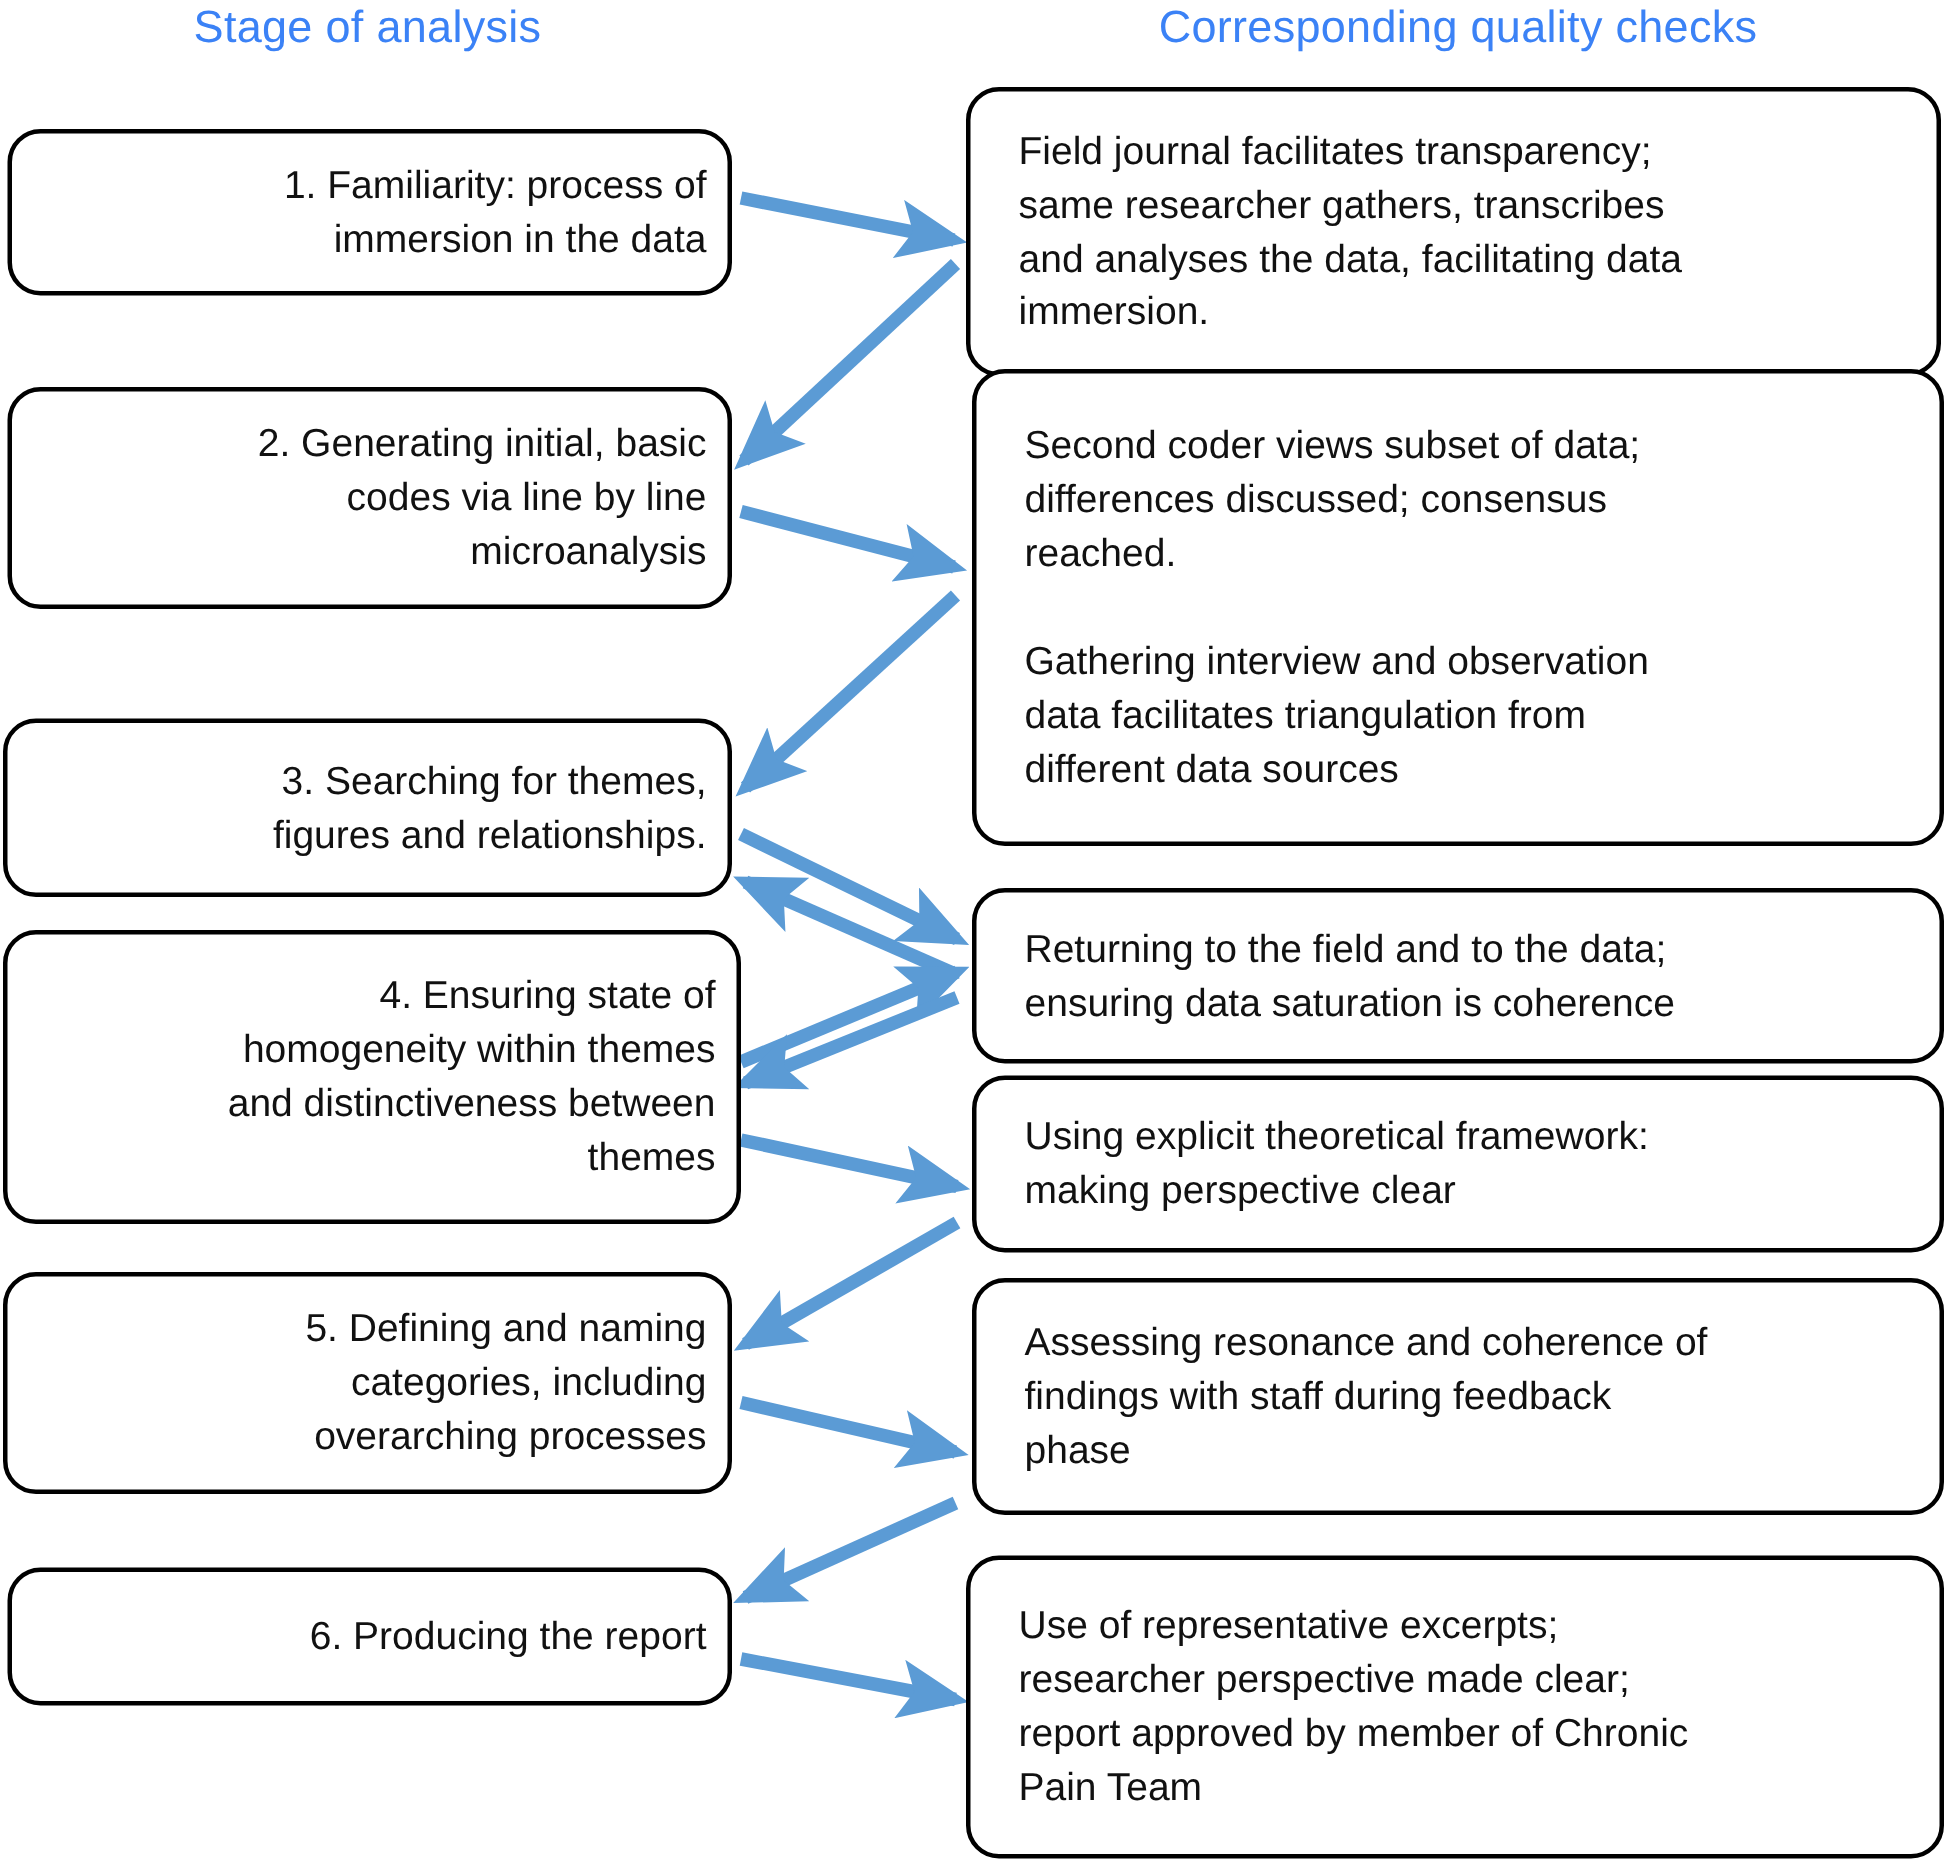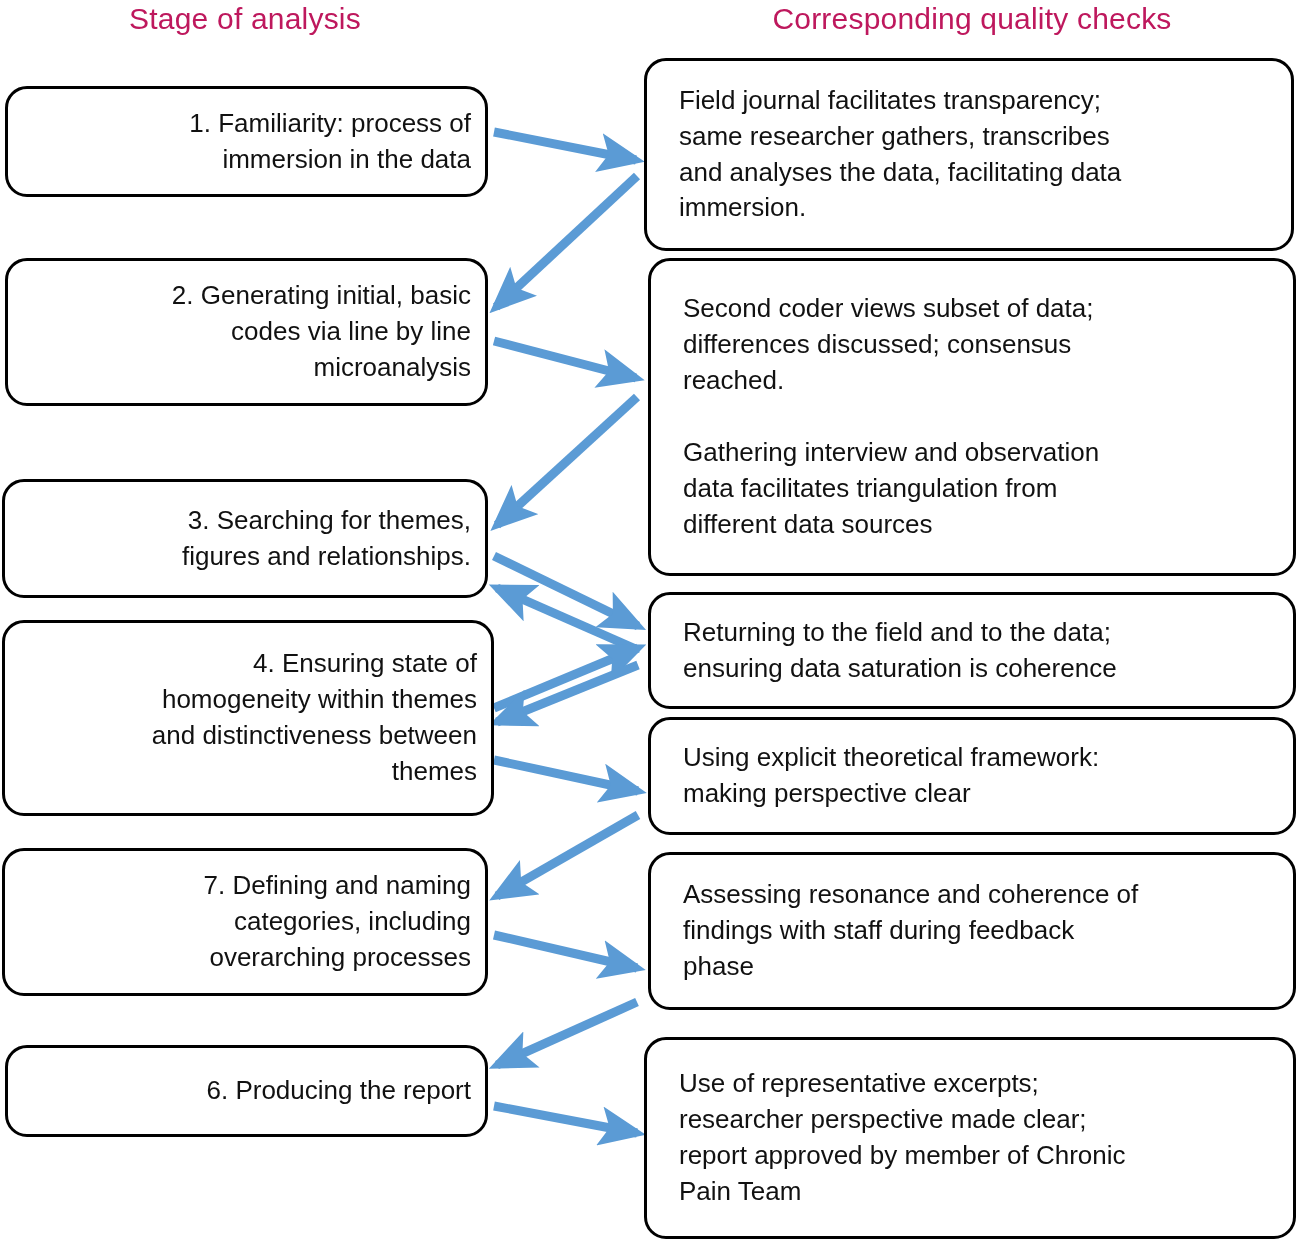--- a/index.html
+++ b/index.html
@@ -15,21 +15,21 @@
     position: relative;
     width: 1300px;
     height: 1243px;
     background: #ffffff;
     overflow: hidden;
   }
   .col-header {
     position: absolute;
     font-size: 30px;
     font-weight: 400;
-    color: #be185d;
+    color: #3b82f6;
     letter-spacing: 0.2px;
     white-space: nowrap;
   }
   #header-left  { left: 0;   top: 2px; width: 490px; text-align: center; }
   #header-right { left: 644px; top: 2px; width: 656px; text-align: center; }
 
   .node {
     position: absolute;
     box-sizing: border-box;
     border: 3px solid #000000;
@@ -127,37 +127,37 @@
   </div>
 
   <div class="node stage" style="left:2px;  top:620px; width:492px; height:196px;padding-left:20px;">
     <span class="txt">4. Ensuring state of
 homogeneity within themes
 and distinctiveness between
 themes</span>
   </div>
 
   <div class="node stage" style="left:2px;  top:848px; width:486px; height:148px;">
-    <span class="txt">7. Defining and naming
+    <span class="txt">5. Defining and naming
 categories, including
 overarching processes</span>
   </div>
 
   <div class="node stage" style="left:5px;  top:1045px; width:483px; height:92px;">
     <span class="txt">6. Producing the report</span>
   </div>
 
   <div class="node check" style="left:644px; top:58px;  width:650px; height:193px;">
     <span class="txt">Field journal facilitates transparency;
 same researcher gathers, transcribes
 and analyses the data, facilitating data
 immersion.</span>
   </div>
 
-  <div class="node check" style="left:648px; top:258px; width:648px; height:318px;">
+  <div class="node check" style="left:648px; top:246px; width:648px; height:318px;">
     <span class="txt">Second coder views subset of data;
 differences discussed; consensus
 reached.
 
 Gathering interview and observation
 data facilitates triangulation from
 different data sources</span>
   </div>
 
   <div class="node check" style="left:648px; top:592px; width:648px; height:117px;">

